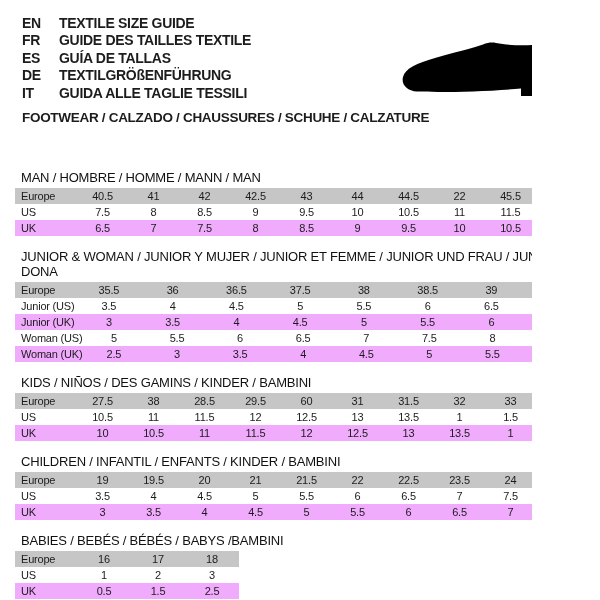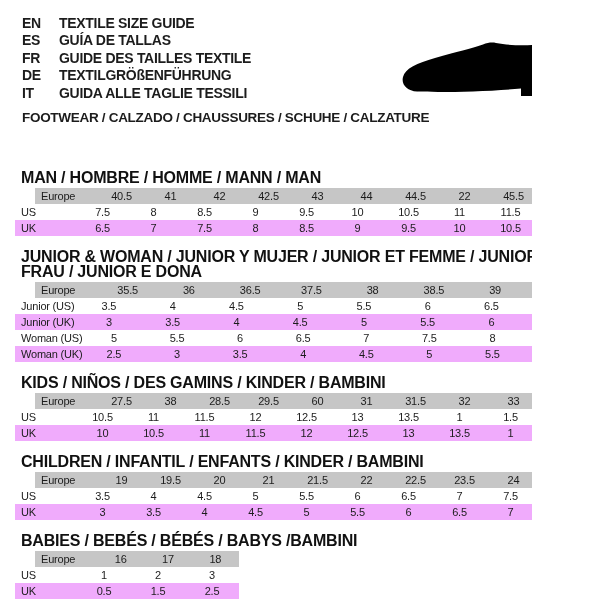--- a/index.html
+++ b/index.html
@@ -19,48 +19,48 @@
     position:absolute;top:110px;left:22px;
     font-weight:bold;font-size:13.5px;letter-spacing:-0.3px;
   }
   
   .shoe{position:absolute;top:22px;left:395px;width:180px;height:80px;}
   
   .sections{position:absolute;top:170px;left:15px;width:572px;}
   .section{margin-bottom:13px;}
   .section-title{
     margin:0 0 3px 6px;
-    font-size:16px;font-weight:bold;letter-spacing:-0.2px;
+    font-size:13px;font-weight:normal;letter-spacing:-0.2px;
     line-height:15px;color:#111;
   }
   .sgtable{width:572px;}
   .sgtable.narrow{width:224px;}
   .trow{display:flex;height:16px;line-height:16px;font-size:11px;letter-spacing:-0.2px;}
-  .trow.r-head{background:#c6c6c6;margin-left:20px;}
+  .trow.r-head{background:#c6c6c6;}
   .trow.r-alt{background:#f0abfc;}
   .tcell-label{flex:0 0 62px;padding-left:6px;box-sizing:border-box;text-align:left;white-space:nowrap;}
   .tcell{flex:1 1 0;text-align:center;}
 </style>
 </head>
 <body>
 
 <div class="page">
 
   <div class="lang-block">
     <div class="lang-row">
       <span class="lang-code">EN</span>
       <span class="lang-label">TEXTILE SIZE GUIDE</span>
     </div>
     <div class="lang-row">
+      <span class="lang-code">FR</span>
+      <span class="lang-label">GUIDE DES TAILLES TEXTILE</span>
+    </div>
+    <div class="lang-row">
       <span class="lang-code">ES</span>
       <span class="lang-label">GUÍA DE TALLAS</span>
-    </div>
-    <div class="lang-row">
-      <span class="lang-code">FR</span>
-      <span class="lang-label">GUIDE DES TAILLES TEXTILE</span>
     </div>
     <div class="lang-row">
       <span class="lang-code">DE</span>
       <span class="lang-label">TEXTILGRÖßENFÜHRUNG</span>
     </div>
     <div class="lang-row">
       <span class="lang-code">IT</span>
       <span class="lang-label">GUIDA ALLE TAGLIE TESSILI</span>
     </div>
   </div>

